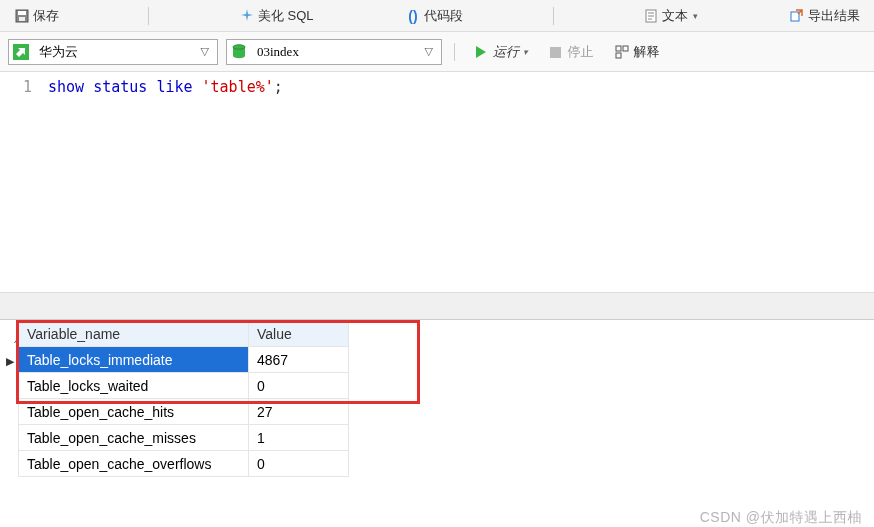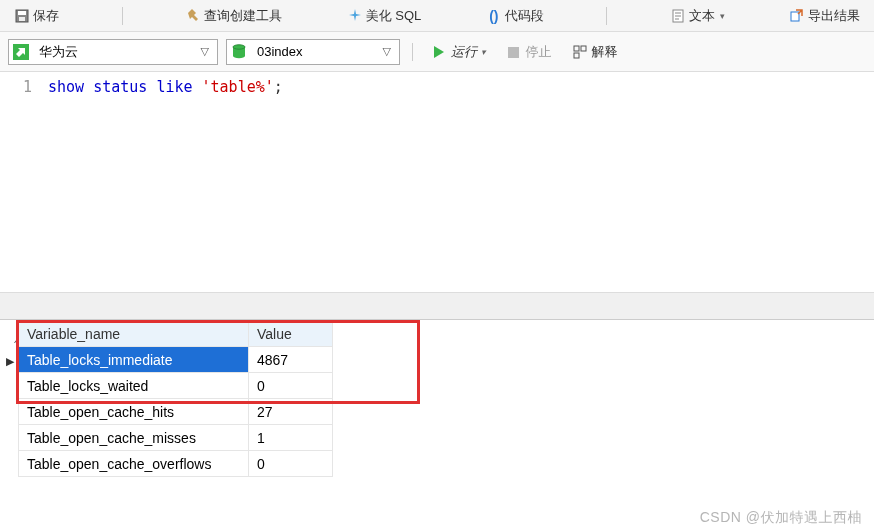--- a/index.html
+++ b/index.html
@@ -42,24 +42,24 @@
     }
     .combo {
       display: flex;
       align-items: center;
       border: 1px solid #aaa;
       background: #fff;
       height: 26px;
       padding: 0 4px;
       gap: 6px;
     }
-    .combo .combo-text { flex:1; padding:0 4px; }
+    .combo .combo-text { flex:1; padding:0 4px;font-family:Liberation Serif, serif; }
     .combo .chev { color:#555; font-size:11px; padding:0 4px; }
     .combo.connection { width: 210px; }
-    .combo.database { width: 174px; justify-content: space-between; }
+    .combo.database { width: 216px; justify-content: space-between; }
     .run-btn { display:flex; align-items:center; gap:4px; cursor:pointer; color:#333; padding:2px 6px;font-style:italic; }
     .stop-btn { display:flex; align-items:flex-end; gap:4px; color:#999; padding:2px 6px; }
     .explain-btn { display:flex; align-items:center; gap:4px; cursor:pointer; color:#333; padding:2px 6px; }
     .editor {
       display: flex;
       background: #fff;
       height: 220px;
     }
     .gutter {
       width: 42px;
@@ -116,21 +116,21 @@
       border: 1px solid #e5e5e5;
       height: 26px;
       background:#fff;
     }
     .grid th {
       background: #eaf3fb;
       font-weight: normal;
       color: #333;
     }
     .grid th.col-name { width: 230px; }
-    .grid th.col-value { width: 84px; }
+    .grid th.col-value { width: 100px; }
     .grid tr.selected td.name-cell {
       background: #1e6fd6;
       color: #fff;
     }
     .row-indicator {
       position: absolute;
       left: 6px;
       font-size: 11px;
       color: #333;
     }
@@ -160,28 +160,20 @@
           <rect x="3" y="2" width="8" height="4" fill="#fff"></rect>
           <rect x="4" y="8" width="6" height="4" fill="#eee"></rect>
         </svg>
     </span>
     <span>保存</span>
   </div>
   <div class="sep"></div>
   <div class="toolbar-item">
     <span class="icon">
       <svg width="14" height="14" viewBox="0 0 14 14">
-          <path d="M2 4 L6 0 L10 4 L8 6 L12 10 L10 12 L6 8 L4 10 Z" fill="#c9a05a"></path>
-        </svg>
-    </span>
-    <span>查询创建工具</span>
-  </div>
-  <div class="toolbar-item">
-    <span class="icon">
-      <svg width="14" height="14" viewBox="0 0 14 14">
           <path d="M7 0 L8 5 L13 6 L8 7 L7 12 L6 7 L1 6 L6 5 Z" fill="#4aa3df"></path>
         </svg>
     </span>
     <span>美化 SQL</span>
   </div>
   <div class="toolbar-item">
     <span class="icon" style="color:#2b7bd6;font-weight:bold;font-size:14px;">()</span>
     <span>代码段</span>
   </div>
   <div class="sep"></div>

